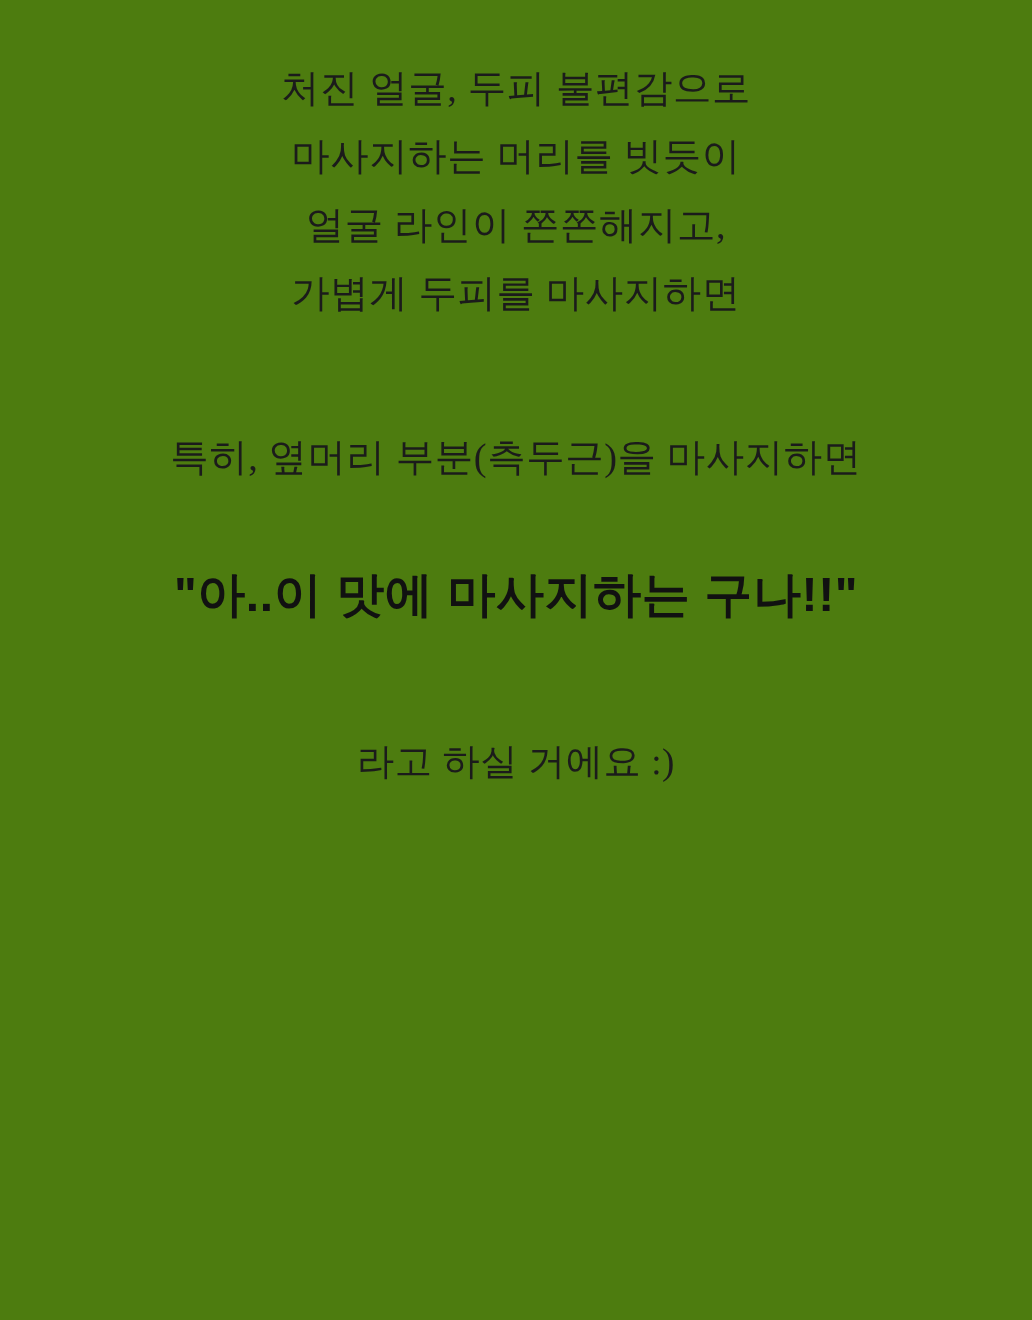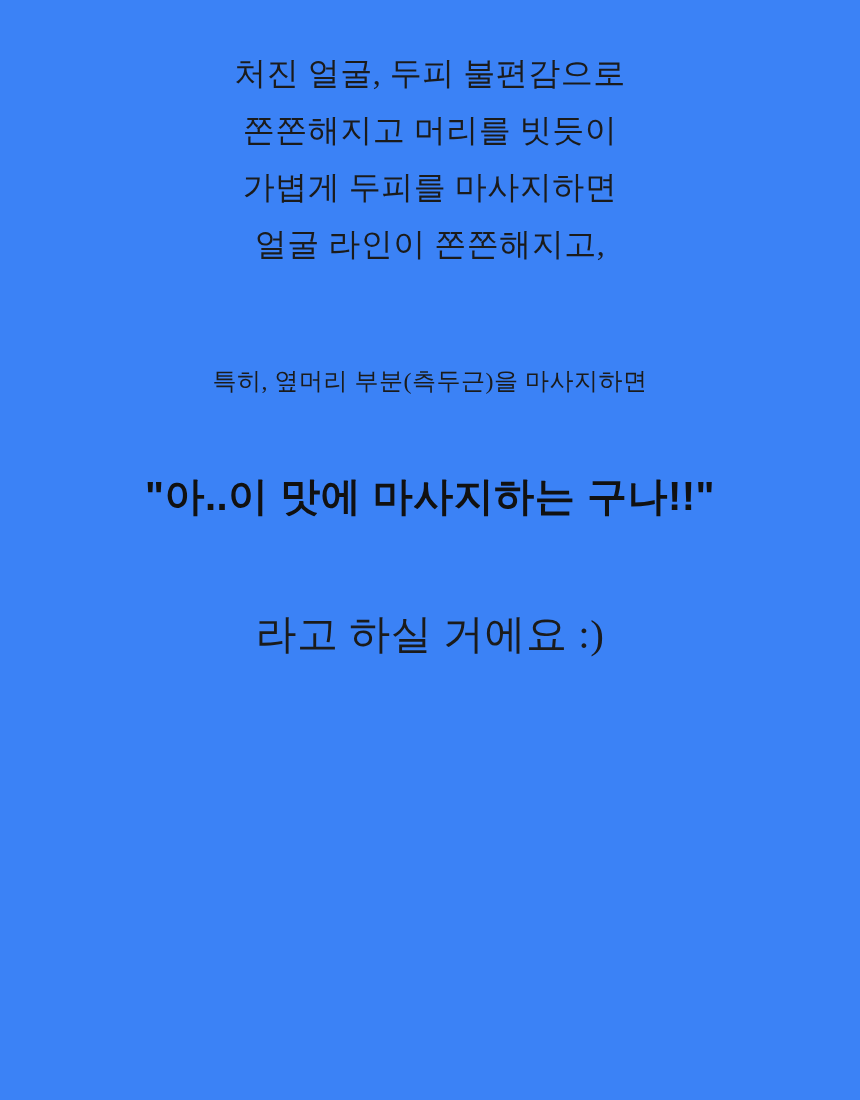--- a/index.html
+++ b/index.html
@@ -4,69 +4,69 @@
 <style>
   html, body {
     margin: 0;
     padding: 0;
     background: #ffffff;
   }
   .page {
     position: relative;
     width: 860px;
     height: 1100px;
-    background: #3b82f6;
+    background: #4d7c0f;
     overflow: hidden;
     box-sizing: border-box;
     padding-top: 45px;
     text-align: center;
     font-family: "Liberation Serif", "DejaVu Serif", serif;
     color: #1b1b1b;
   }
   .body-text .line {
     font-size: 32px;
     line-height: 57px;
     letter-spacing: 0.5px;
     white-space: nowrap;
   }
   .single-line {
     margin-top: 80px;
-    font-size: 24px;
+    font-size: 32px;
     line-height: 57px;
     letter-spacing: 0.5px;
     white-space: nowrap;
   }
   .highlight-line {
     margin-top: 56px;
     font-size: 40px;
     line-height: 60px;
     font-weight: 700;
     letter-spacing: 0.5px;
     font-family: "Liberation Sans", "DejaVu Sans", sans-serif;
     color: #111111;
     white-space: nowrap;
   }
   .closing-line {
     margin-top: 80px;
-    font-size: 41px;
+    font-size: 31px;
     line-height: 57px;
     letter-spacing: 0.5px;
     white-space: nowrap;
   }
 </style>
 </head>
 <body>
 
 <div class="page">
 
   <div class="body-text">
     <div class="line">처진 얼굴, 두피 불편감으로</div>
-    <div class="line">쫀쫀해지고 머리를 빗듯이</div>
+    <div class="line">마사지하는 머리를 빗듯이</div>
+    <div class="line">얼굴 라인이 쫀쫀해지고,</div>
     <div class="line">가볍게 두피를 마사지하면</div>
-    <div class="line">얼굴 라인이 쫀쫀해지고,</div>
   </div>
 
   <div class="single-line">특히, 옆머리 부분(측두근)을 마사지하면</div>
 
   <div class="highlight-line">"아..이 맛에 마사지하는 구나!!"</div>
 
   <div class="closing-line">라고 하실 거에요 :)</div>
 
 </div>
 

